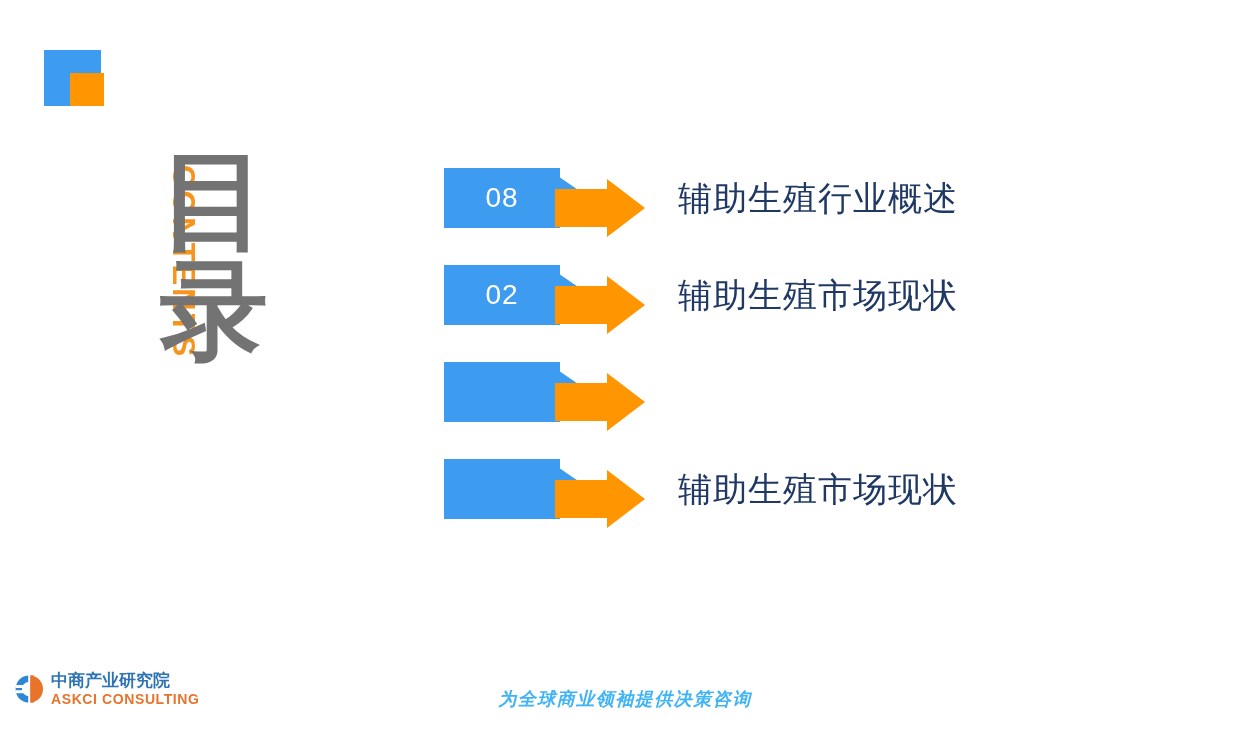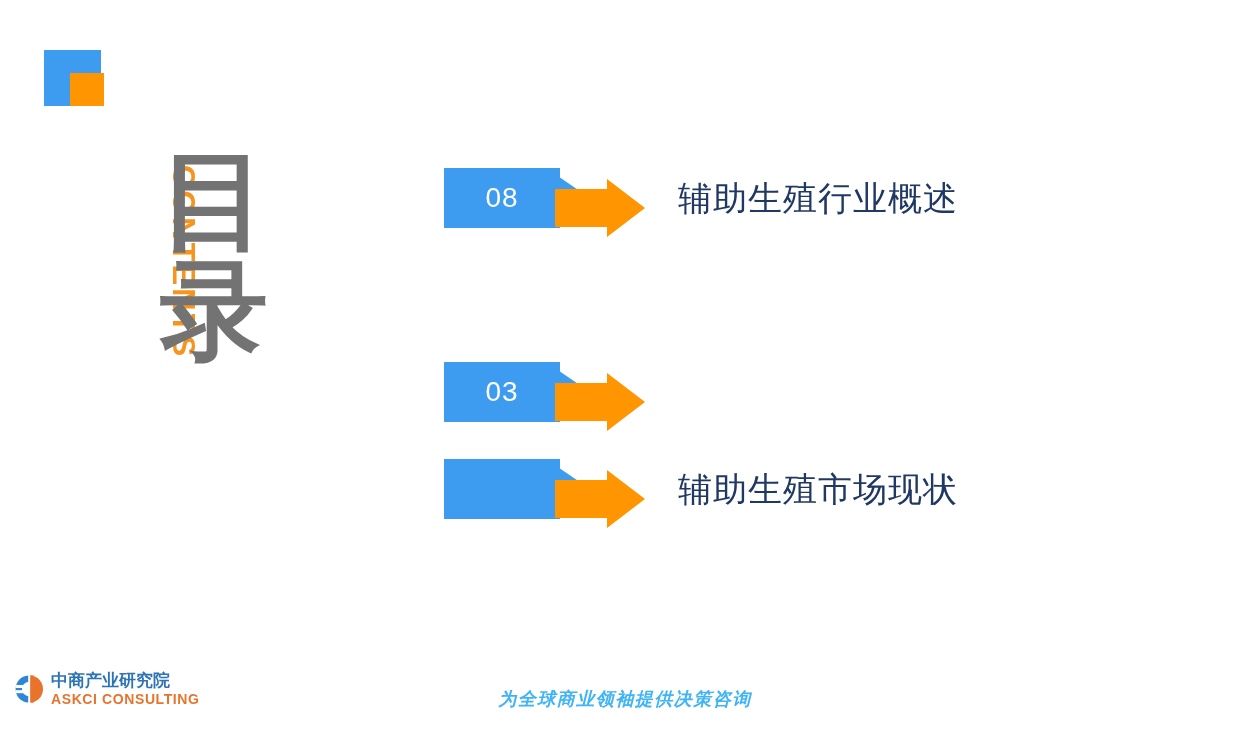--- a/index.html
+++ b/index.html
@@ -196,26 +196,34 @@
   <div class="content-row" style="top:168px;">
     <div class="row-graphic">
       <div class="blue-arrow"></div>
       <div class="blue-body"></div>
       <div class="row-number">08</div>
       <div class="orange-arrow"></div>
     </div>
     <div class="row-label">辅助生殖行业概述</div>
   </div>
 
+  <div class="content-row" style="top:265px;">
+    <div class="row-graphic">
+      <div class="blue-arrow"></div>
+      <div class="blue-body"></div>
+      <div class="row-number">02</div>
+      <div class="orange-arrow"></div>
+    </div>
+    <div class="row-label">辅助生殖市场现状</div>
+  </div>
 
   <div class="content-row" style="top:362px;">
     <div class="row-graphic">
       <div class="blue-arrow"></div>
       <div class="blue-body"></div>
-      <div class="row-number">03</div>
       <div class="orange-arrow"></div>
     </div>
   </div>
 
   <div class="content-row" style="top:459px;">
     <div class="row-graphic">
       <div class="blue-arrow"></div>
       <div class="blue-body"></div>
       <div class="orange-arrow"></div>
     </div>

